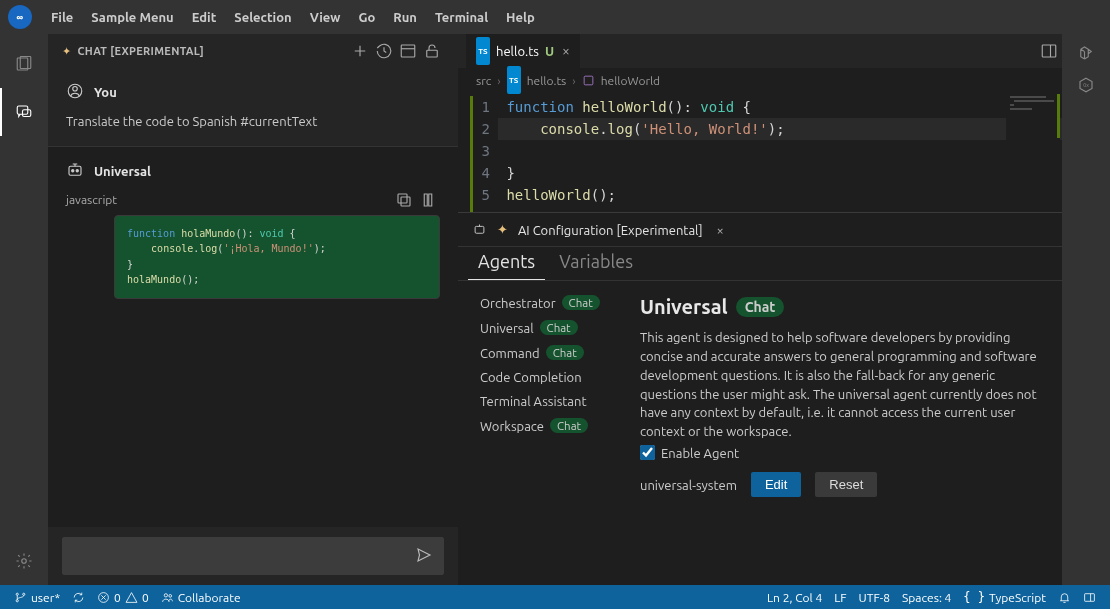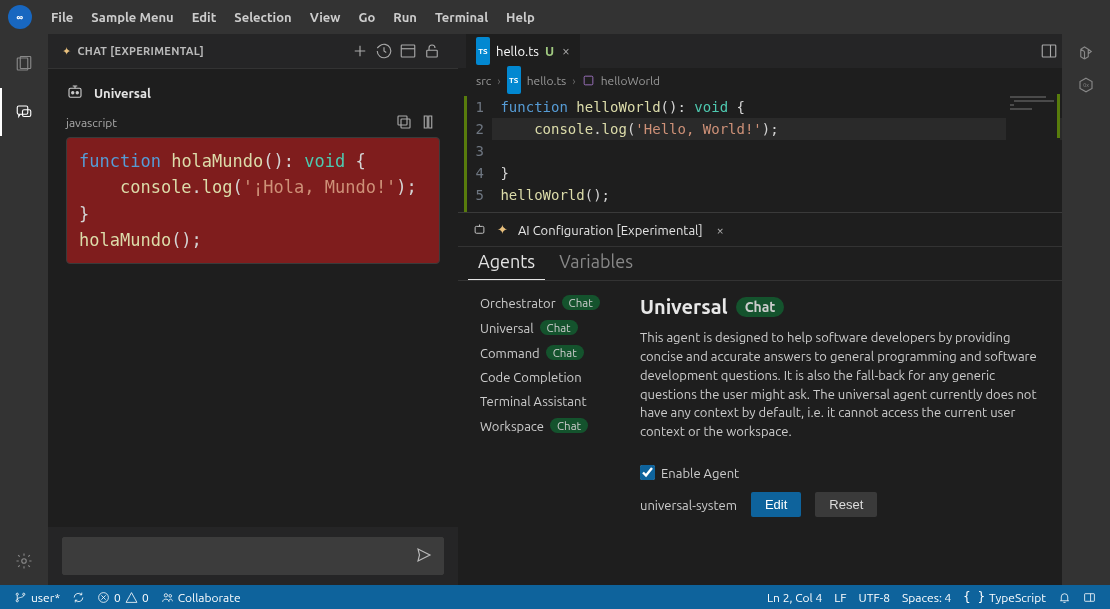--- a/index.html
+++ b/index.html
@@ -23,59 +23,59 @@
 .chat-msg { padding:14px 18px; border-bottom:0px solid #333; }
 .chat-msg.user { background:#252526; }
 .chat-msg.assistant { background:#1e1e1e; border-top:1px solid #333; flex:1;}
 .chat-header { display:flex; align-items:center; margin-bottom:10px; }
 .chat-header .avatar { margin-right:10px; color:#ccc; }
 .chat-header .name { font-weight:600; color:#e4e4e4; }
 .chat-text { color:#ccc; line-height:1.5; }
 .code-toolbar { display:flex; align-items:center; margin:6px 0; }
 .code-toolbar .lang { color:#aaa; font-size:12px; flex:1; }
 .code-toolbar .ct-icon { width:24px; display:flex; justify-content:center; color:#aaa; cursor:pointer; }
-.code-block { background:#7f1d1d; border:1px solid #3a3a3a; border-radius:4px; padding:10px 12px; font-family:"Consolas","Monaco",monospace; font-size:17px; line-height:1.55; white-space:pre; color:#ccc;}
+.code-block { background:#14532d; border:1px solid #3a3a3a; border-radius:4px; padding:10px 12px; font-family:"Consolas","Monaco",monospace; font-size:10px; line-height:1.55; white-space:pre; color:#ccc;margin-left:48px;}
 .tok-kw{color:#569cd6;} .tok-fn{color:#dcdcaa;} .tok-punct{color:#d4d4d4;} .tok-type{color:#4ec9b0;} .tok-str{color:#ce9178;} .tok-call{color:#dcdcaa;}
 .chat-input-row { padding:10px 14px; }
 .chat-input { height:38px; background:#3c3c3c; border:1px solid #3c3c3c; border-radius:2px; display:flex; align-items:center; padding:0 10px; color:#888; }
 .chat-input .send { margin-left:auto; color:#bbb; cursor:pointer;}
 .editor-col { flex:1; display:flex; flex-direction:column; min-width:0; background:#1e1e1e;}
 .editor-tabs { height:34px; background:#252526; display:flex; align-items:center; padding-left:8px; }
 .editor-tab { height:34px; display:flex; align-items:center; padding:0 10px; background:#1e1e1e; color:#fff; font-size:13px; gap:6px; }
 .editor-tab .mod { color:#a0c980; font-weight:bold; }
 .editor-tab .close { color:#aaa; cursor:pointer; font-size:14px; margin-left:2px;}
 .editor-tabs .spacer { flex:1; }
 .editor-tabs .et-icon { width:26px; display:flex; justify-content:center; color:#aaa; cursor:pointer; }
 .breadcrumbs { height:24px; display:flex; align-items:center; padding:0 18px; color:#999; font-size:12px; gap:6px;}
 .breadcrumbs .chev { color:#666; }
 .ts-icon { width:14px; height:28px; background:#0288d1; color:#fff; font-size:8px; font-weight:bold; display:inline-flex; align-items:center; justify-content:center; border-radius:2px; }
 .editor-split { flex:1; display:flex; flex-direction:column; min-height:0; }
 .editor-pane { position:relative; display:flex; font-family:"Consolas","Monaco",monospace; font-size:14px; line-height:22px; padding:4px 0 0 0; }
-.gutter { width:28px; text-align:right; color:#6e7681; padding-right:8px; user-select:none; border-left:3px solid #587c0c; margin-left:6px;}
+.gutter { width:28px; text-align:right; color:#6e7681; padding-right:8px; user-select:none; border-left:3px solid #587c0c; margin-left:12px;}
 .elines { flex:1; white-space:pre; color:#d4d4d4; position:relative;}
 .elines .hl { background:#2a2a2a; display:block; }
 .minimap { position:absolute; right:2px; top:2px; width:54px; height:80px; background:#1e1e1e; }
 .minimap .mm { position:absolute; height:2px; background:#4a4a4a; }
 .minimap .green { position:absolute; right:0; top:0; width:3px; height:44px; background:#587c0c;}
 .panel { border-top:1px solid #3a3a3a; flex:1; display:flex; flex-direction:column; background:#1e1e1e; min-height:0;}
 .panel-title { height:34px; display:flex; align-items:center; padding:0 14px; gap:10px; color:#ddd; border-bottom:1px solid #333;}
 .panel-title .sparkle { color:#e8c07d; }
 .panel-title .ptext { font-size:13px; color:#e4e4e4;}
 .panel-title .close { color:#aaa; cursor:pointer; margin-left:4px;}
 .panel-tabs { height:34px; display:flex; align-items:flex-end; padding:0 10px; gap:4px; border-bottom:1px solid #333;}
 .panel-tab { padding:7px 10px 8px; color:#888; font-size:18px; cursor:pointer; border-bottom:1px solid transparent;}
 .panel-tab.active { color:#e4e4e4; border-bottom:1px solid #e4e4e4; }
 .panel-body { flex:1; display:flex; padding:14px 14px 10px 22px; gap:22px; overflow:auto;}
 .agent-list { width:138px; display:flex; flex-direction:column; gap:10px; color:#ccc; font-size:13px;}
 .agent-row { display:flex; align-items:center; gap:6px; cursor:pointer;}
 .badge { background:#14532d; color:#ccc; padding:1px 7px; border-radius:10px; font-size:11.5px;}
 .agent-detail { flex:1; color:#ccc; }
 .agent-detail h2 { font-size:20px; font-weight:700; color:#e8e8e8; display:flex; align-items:center; gap:8px; margin-bottom:10px;}
 .agent-detail h2 .badge { font-size:14px; padding:2px 9px;}
-.agent-detail p { font-size:13px; line-height:1.45; color:#ccc; margin-bottom:24px;}
+.agent-detail p { font-size:13px; line-height:1.45; color:#ccc; margin-bottom:4px;}
 .agent-detail label { display:flex; align-items:center; gap:6px; font-size:13px; margin-bottom:12px;}
 .agent-detail input[type=checkbox]{ width:15px; height:15px; accent-color:#0e639c;}
 .row-btns { display:flex; align-items:center; gap:14px;}
 .row-btns .sys { color:#ccc; }
 .btn { padding:5px 14px; border:none; border-radius:2px; color:#fff; font-size:13px; cursor:pointer;}
 .btn.primary { background:#0e639c; } .btn.secondary { background:#3a3a3a; color:#ddd;}
 .rightbar { width:48px; background:#333333; display:flex; flex-direction:column; align-items:center; padding-top:10px; gap:12px; color:#888;}
 .statusbar { height:24px; background:#0e639c; display:flex; align-items:center; color:#fff; font-size:12px; padding:0 8px;}
 .statusbar .sb-item { display:flex; align-items:center; gap:4px; padding:0 6px; height:100%; cursor:pointer;}
 .statusbar .sb-item svg{ width:13px; height:13px;}
@@ -145,20 +145,31 @@
           </svg>
         </span>
       <span class="tb-icon">
           <svg viewBox="0 0 24 24">
             <rect x="5" y="11" width="14" height="9" rx="1"></rect>
             <path d="M8 11V8a4 4 0 0 1 8 0"></path>
           </svg>
         </span>
     </div>
     <div class="chat-body">
+      <div class="chat-msg user">
+        <div class="chat-header">
+          <span class="avatar"><svg viewBox="0 0 24 24">
+                <circle cx="12" cy="12" r="9"></circle>
+                <circle cx="12" cy="9" r="3"></circle>
+                <path d="M6 19c1-3 4-4 6-4s5 1 6 4"></path>
+              </svg></span>
+          <span class="name">You</span>
+        </div>
+        <div class="chat-text">Translate the code to Spanish #currentText</div>
+      </div>
       <div class="chat-msg assistant">
         <div class="chat-header">
           <span class="avatar"><svg viewBox="0 0 24 24">
                 <rect x="4" y="7" width="16" height="12" rx="2"></rect>
                 <circle cx="9" cy="13" r="1.5" fill="currentColor"></circle>
                 <circle cx="15" cy="13" r="1.5" fill="currentColor"></circle>
                 <path d="M12 7V4M9 4h6"></path>
               </svg></span>
           <span class="name">Universal</span>
         </div>

